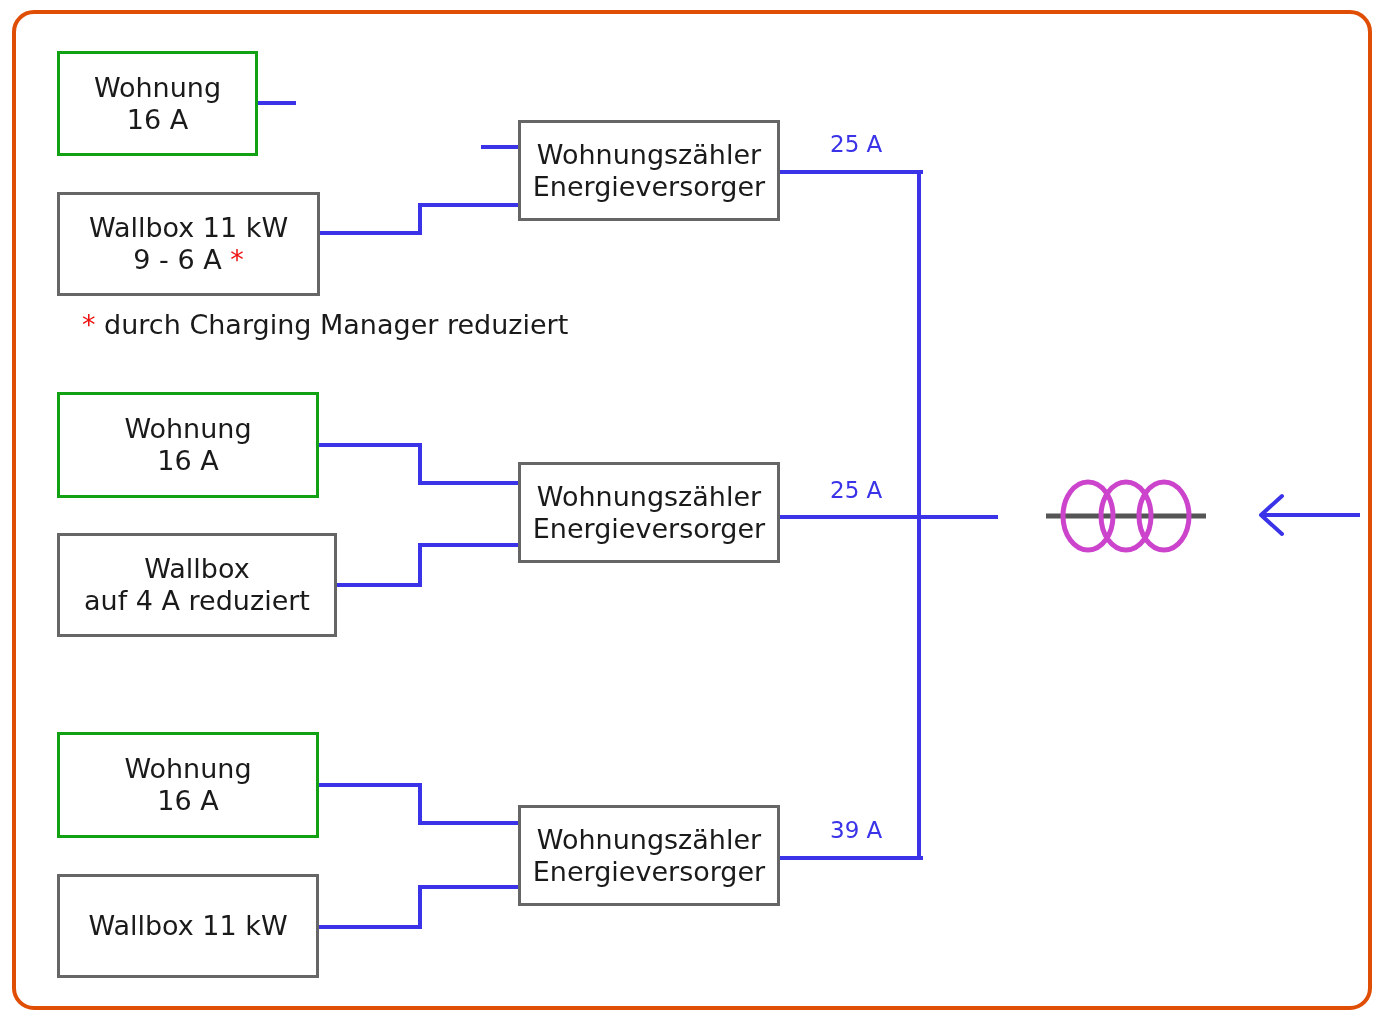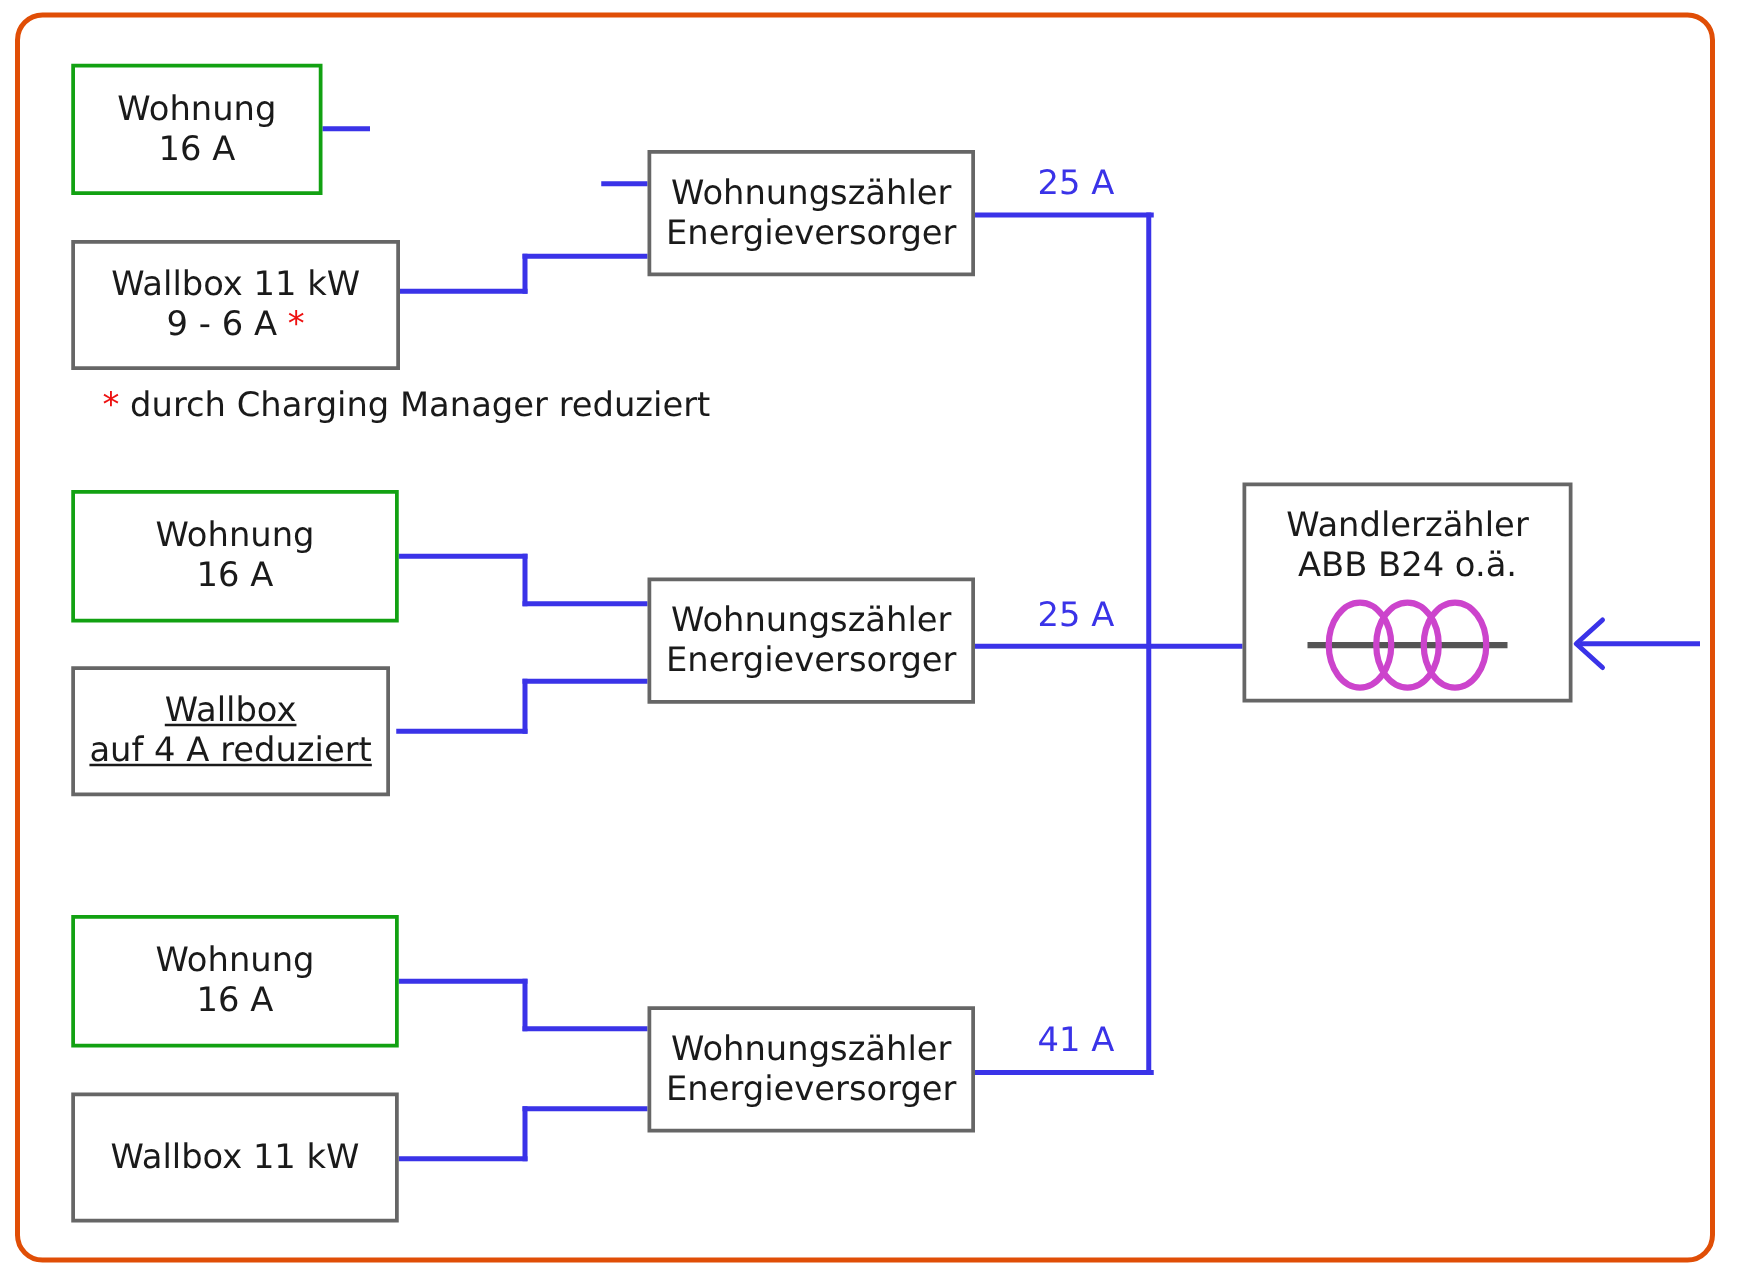--- a/index.html
+++ b/index.html
@@ -56,21 +56,21 @@
     position: absolute;
     background: #3a33e8;
     z-index: 2;
   }
   .wire-h { height: 4px; }
   .wire-v { width: 4px; }
   
   .amp-label {
     position: absolute;
     color: #3a33e8;
-    font-size: 27px;
+    font-size: 23px;
     white-space: nowrap;
     z-index: 5;
   }
   
   .footnote {
     position: absolute;
     font-size: 27px;
     color: #1a1a1a;
     white-space: nowrap;
     z-index: 5;
@@ -117,21 +117,21 @@
   <div class="wire-h" style="left:418px; top:203px; width:104px;"></div>
 
   <div class="amp-label" style="left:830px; top:131px;">25 A</div>
   <div class="wire-h" style="left:778px; top:170px; width:145px;"></div>
 
   <div class="node green" style="left:57px; top:392px; width:262px; height:106px;">
     <span class="ln">Wohnung</span>
     <span class="ln">16 A</span>
   </div>
 
-  <div class="node" style="left:57px; top:533px; width:255px; height:104px;text-decoration:underline;">
+  <div class="node" style="left:57px; top:533px; width:280px; height:104px;">
     <span class="ln">Wallbox</span>
     <span class="ln">auf 4 A reduziert</span>
   </div>
 
   <div class="node" style="left:518px; top:462px; width:262px; height:101px;">
     <span class="ln">Wohnungszähler</span>
     <span class="ln">Energieversorger</span>
   </div>
 
   <div class="wire-h" style="left:317px; top:443px; width:105px;"></div>
@@ -160,33 +160,29 @@
   </div>
 
   <div class="wire-h" style="left:317px; top:783px; width:105px;"></div>
   <div class="wire-v" style="left:418px; top:783px; width:4px; height:42px;"></div>
   <div class="wire-h" style="left:418px; top:821px; width:104px;"></div>
 
   <div class="wire-h" style="left:317px; top:925px; width:105px;"></div>
   <div class="wire-v" style="left:418px; top:885px; width:4px; height:44px;"></div>
   <div class="wire-h" style="left:418px; top:885px; width:104px;"></div>
 
-  <div class="amp-label" style="left:830px; top:817px;">41 A</div>
+  <div class="amp-label" style="left:830px; top:817px;">39 A</div>
   <div class="wire-h" style="left:778px; top:856px; width:145px;"></div>
 
   <div class="wire-v" style="left:917px; top:170px; width:4px; height:690px;"></div>
 
   <div class="footnote" style="left:82px; top:309px;">
     <span class="star">*</span><span> durch Charging Manager reduziert</span>
   </div>
 
-  <div class="node" style="left:994px; top:386px; width:264px; height:176px; justify-content:flex-start; padding-top:16px;">
-    <span class="ln">Wandlerzähler</span>
-    <span class="ln">ABB B24 o.ä.</span>
-  </div>
 
   <svg class="ct-symbol" style="left:1040px; top:478px;" width="172" height="76" viewBox="0 0 172 76">
     <line x1="6" y1="38" x2="166" y2="38" stroke="#555555" stroke-width="5"></line>
     <ellipse cx="48" cy="38" rx="25" ry="34" fill="none" stroke="#cc44cc" stroke-width="5"></ellipse>
     <ellipse cx="86" cy="38" rx="25" ry="34" fill="none" stroke="#cc44cc" stroke-width="5"></ellipse>
     <ellipse cx="124" cy="38" rx="25" ry="34" fill="none" stroke="#cc44cc" stroke-width="5"></ellipse>
   </svg>
 
   <svg class="arrow-svg" style="left:1252px; top:490px;" width="110" height="50" viewBox="0 0 110 50">
     <line x1="12" y1="25" x2="108" y2="25" stroke="#3a33e8" stroke-width="4"></line>

